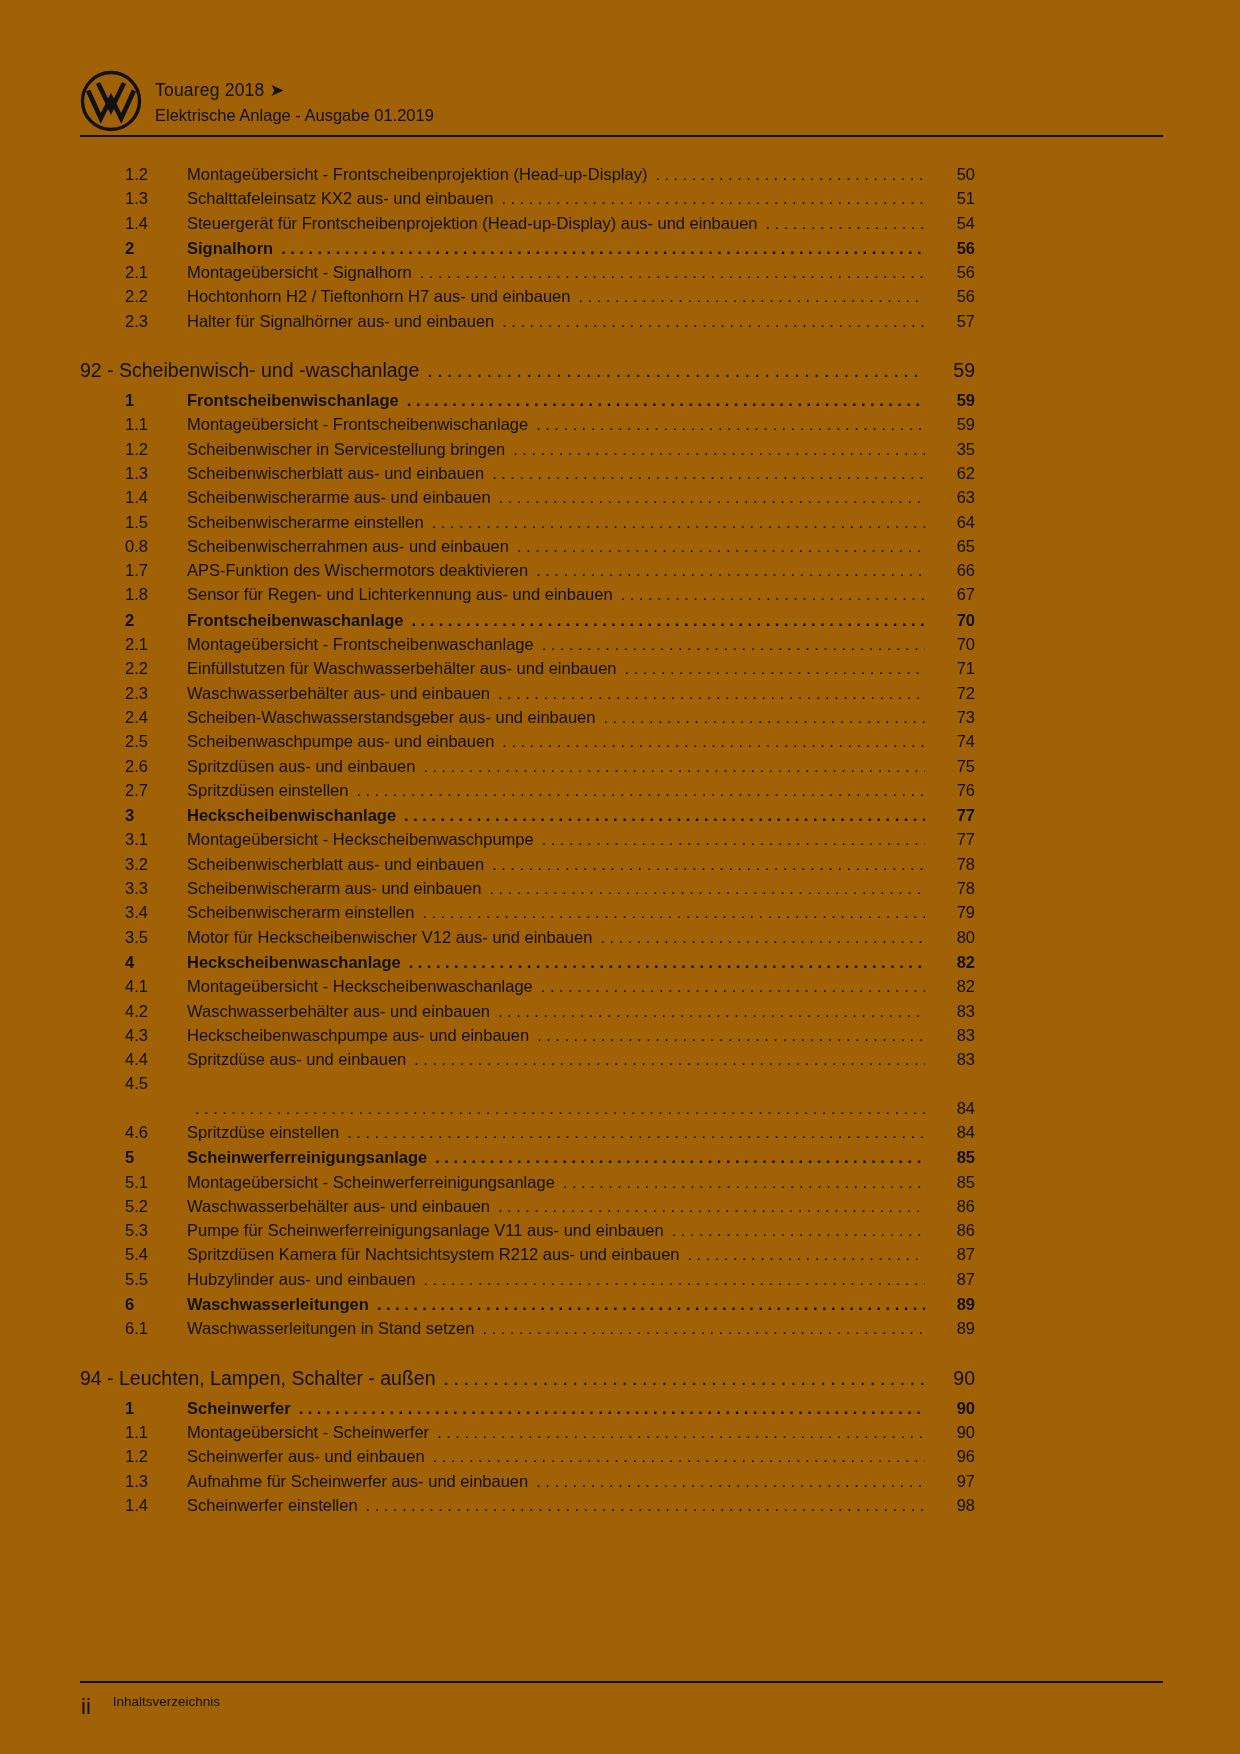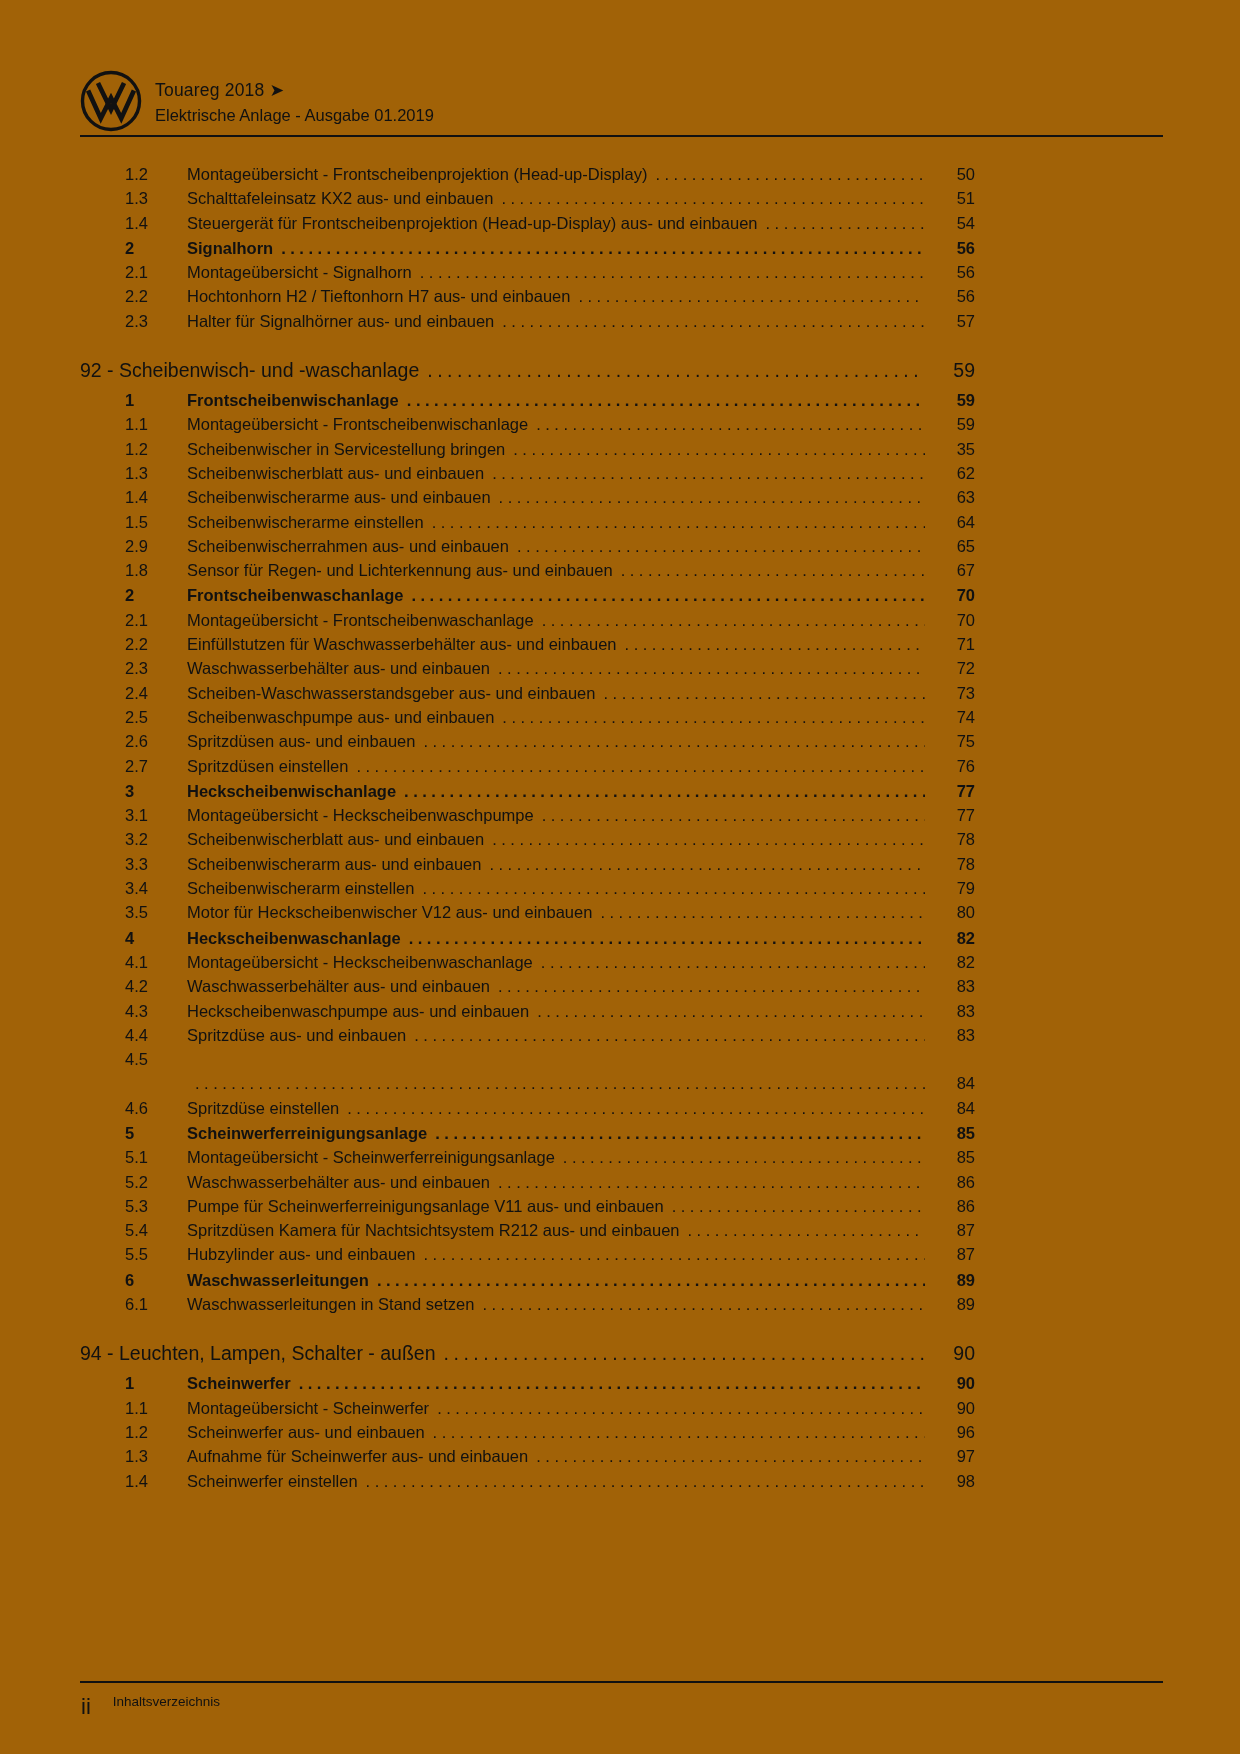--- a/index.html
+++ b/index.html
@@ -190,24 +190,30 @@
     <span class="toc-dots"></span>
     <span class="toc-page">63</span>
   </div>
       <div class="toc-row row-entry">
     <span class="toc-num">1.5</span>
     <span class="toc-label">Scheibenwischerarme einstellen</span>
     <span class="toc-dots"></span>
     <span class="toc-page">64</span>
   </div>
       <div class="toc-row row-entry">
-    <span class="toc-num">2.9</span>
+    <span class="toc-num">0.8</span>
     <span class="toc-label">Scheibenwischerrahmen aus- und einbauen</span>
     <span class="toc-dots"></span>
     <span class="toc-page">65</span>
+  </div>
+      <div class="toc-row row-entry">
+    <span class="toc-num">1.7</span>
+    <span class="toc-label">APS-Funktion des Wischermotors deaktivieren</span>
+    <span class="toc-dots"></span>
+    <span class="toc-page">66</span>
   </div>
       <div class="toc-row row-entry">
     <span class="toc-num">1.8</span>
     <span class="toc-label">Sensor für Regen- und Lichterkennung aus- und einbauen</span>
     <span class="toc-dots"></span>
     <span class="toc-page">67</span>
   </div>
       <div class="toc-row row-section">
     <span class="toc-num">2</span>
     <span class="toc-label">Frontscheibenwaschanlage</span>

